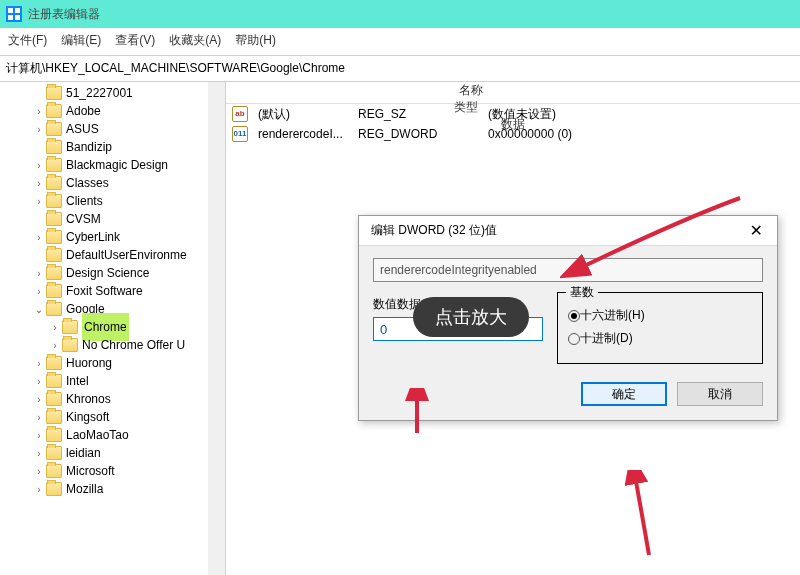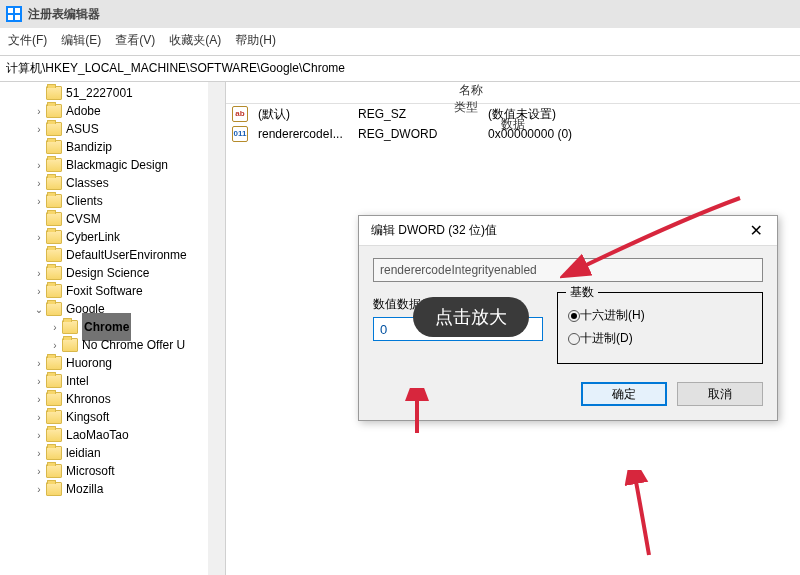--- a/index.html
+++ b/index.html
@@ -12,22 +12,21 @@
     overflow: hidden;
     width: 800px;
     height: 575px;
     position: relative;
   }
   .titlebar {
     display: flex;
     align-items: center;
     height: 28px;
     padding: 0 6px;
-    background: #e5e5e5;
-    font-weight: bold;
+    background: #5eead4;
   }
   .app-icon {
     width: 16px;
     height: 16px;
     background: #0a84ff;
     margin-right: 6px;
     display: inline-block;
     position: relative;
   }
   .app-icon::before {
@@ -104,23 +103,22 @@
     position:absolute;
     top:-3px; left:0;
     width:7px; height:3px;
     background:#f7d66b;
     border:1px solid #d9b84a;
     border-bottom:none;
     border-radius:1px 1px 0 0;
   }
   .tree-label { color: #000; }
   .tree-item.selected .tree-label {
-    background: #737373;
+    background: #bef264;
     padding: 7px 2px;
-    font-weight: bold;
   }
   .list-pane {
     flex: 1;
     position: relative;
   }
   .list-header {
     display: flex;
     border-bottom: 1px solid #e0e0e0;
     height: 22px;
     align-items: center;

